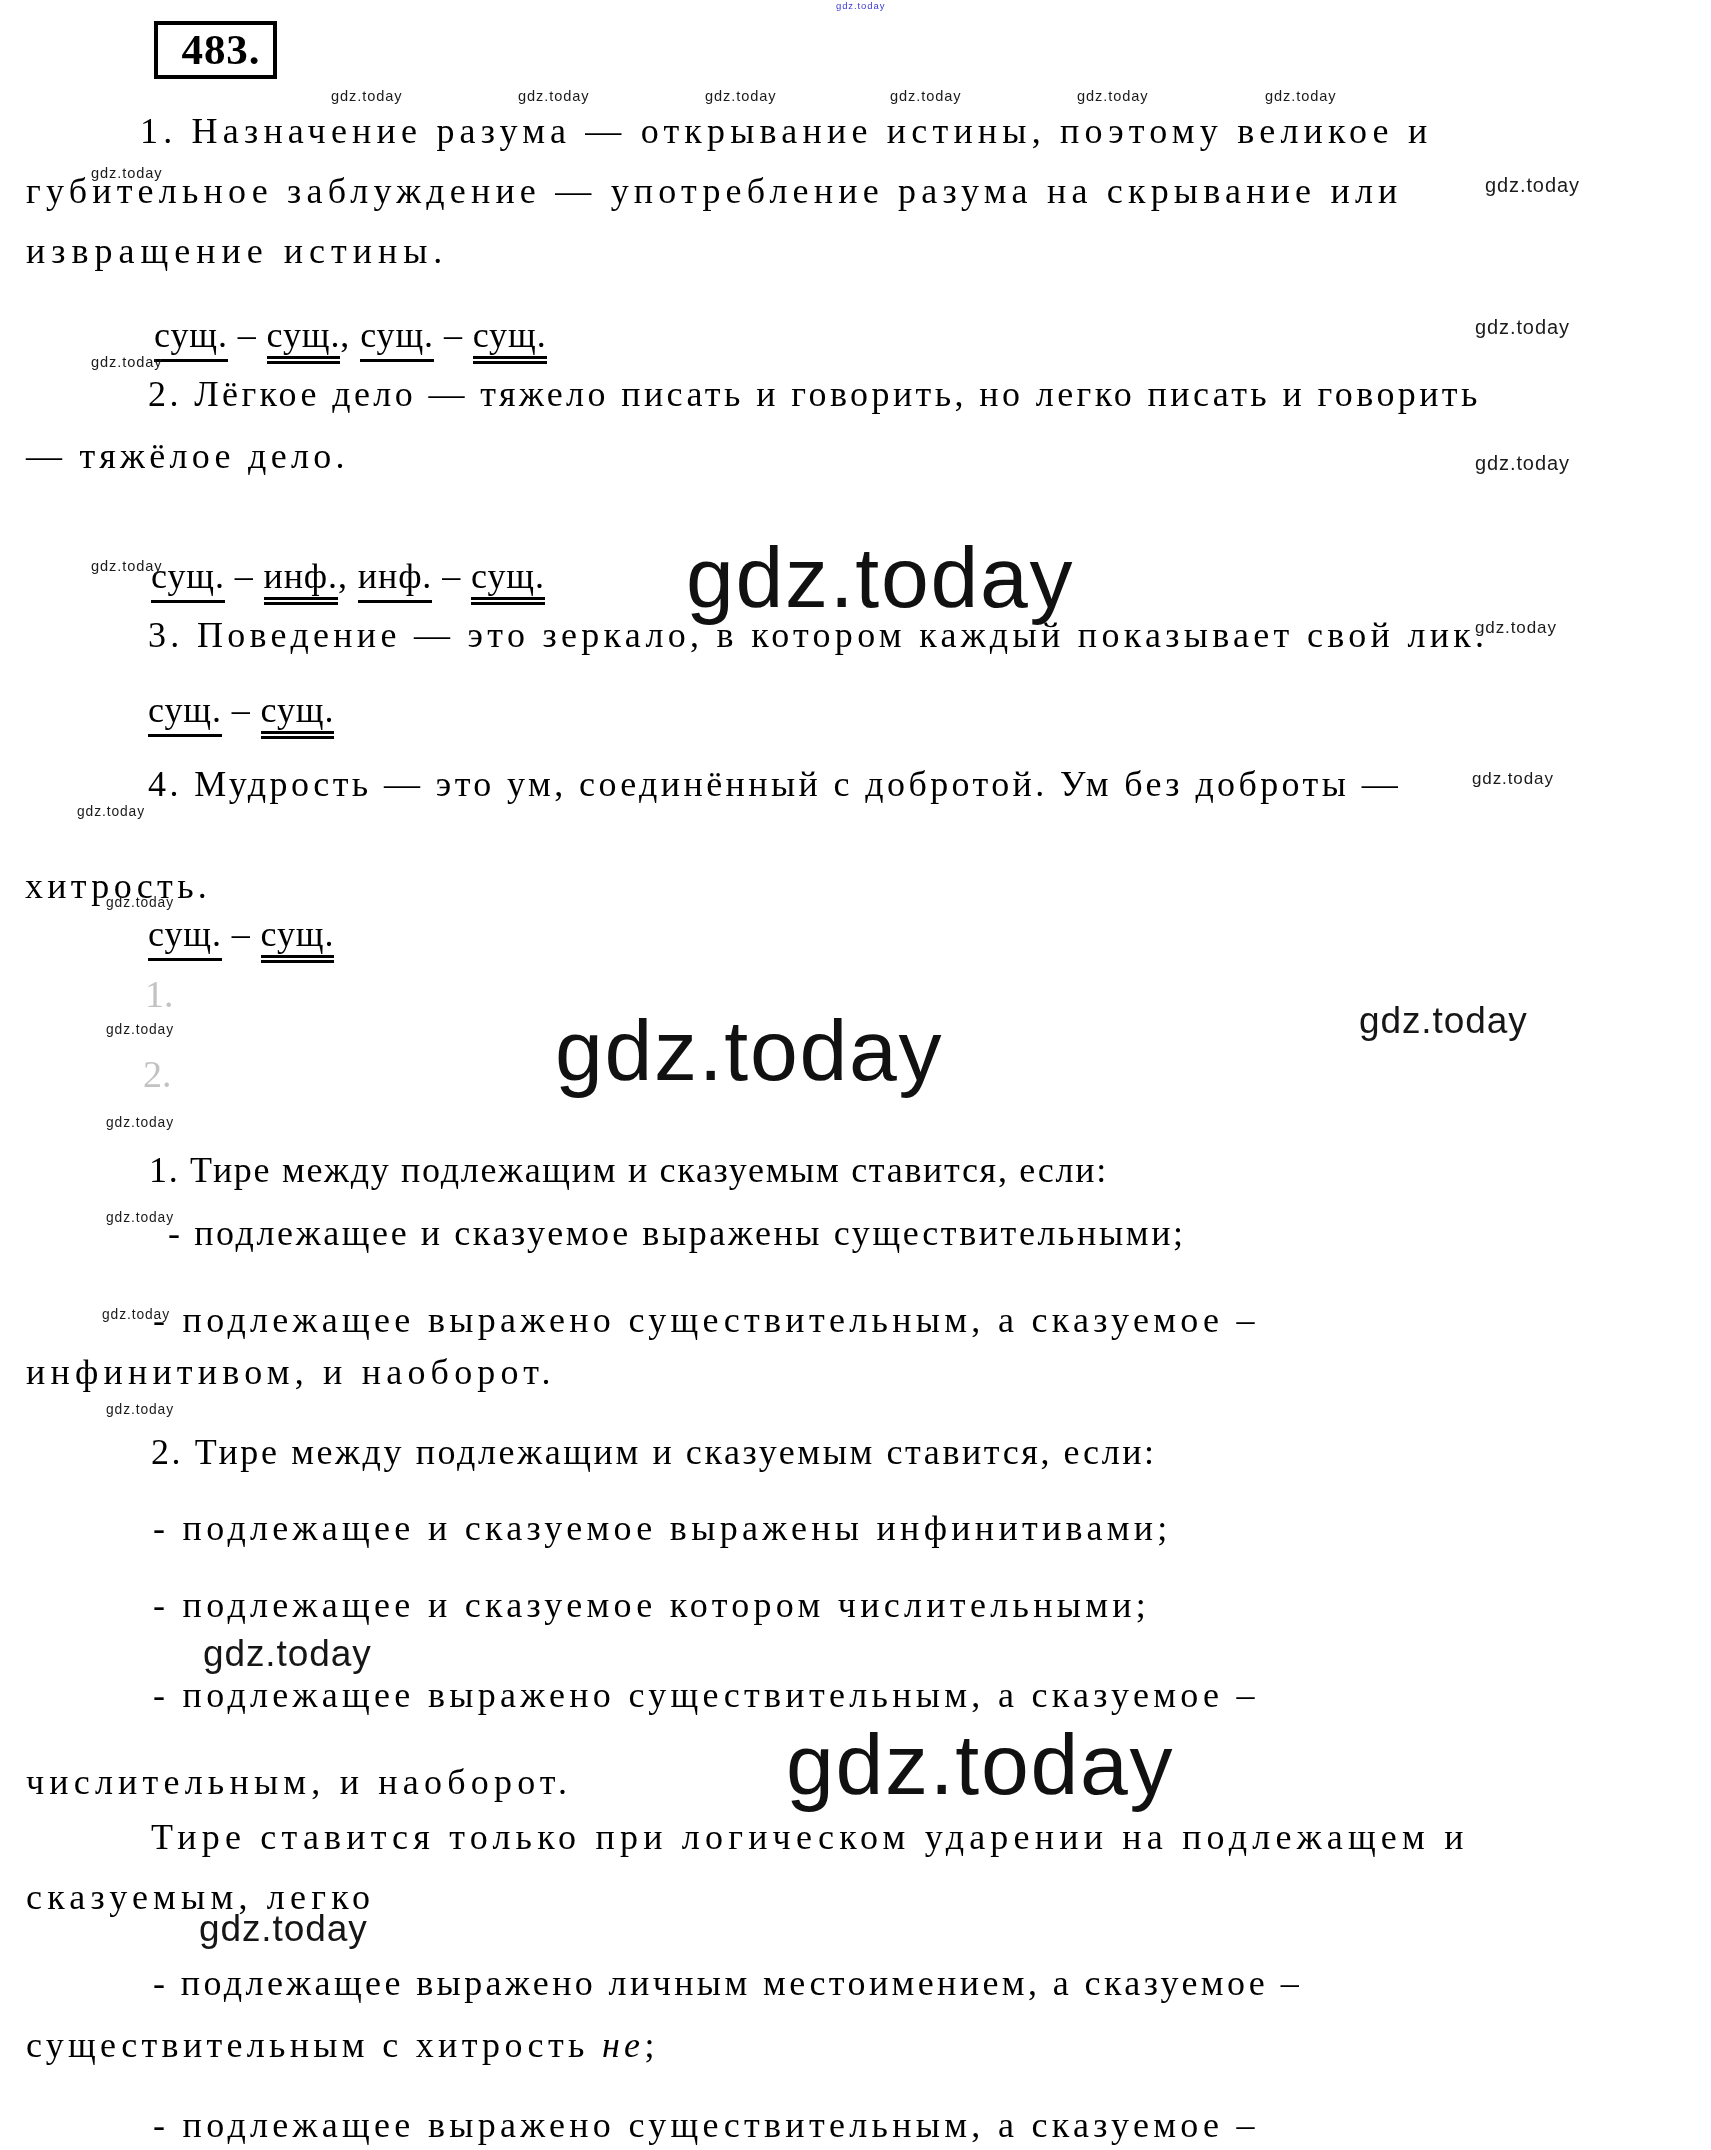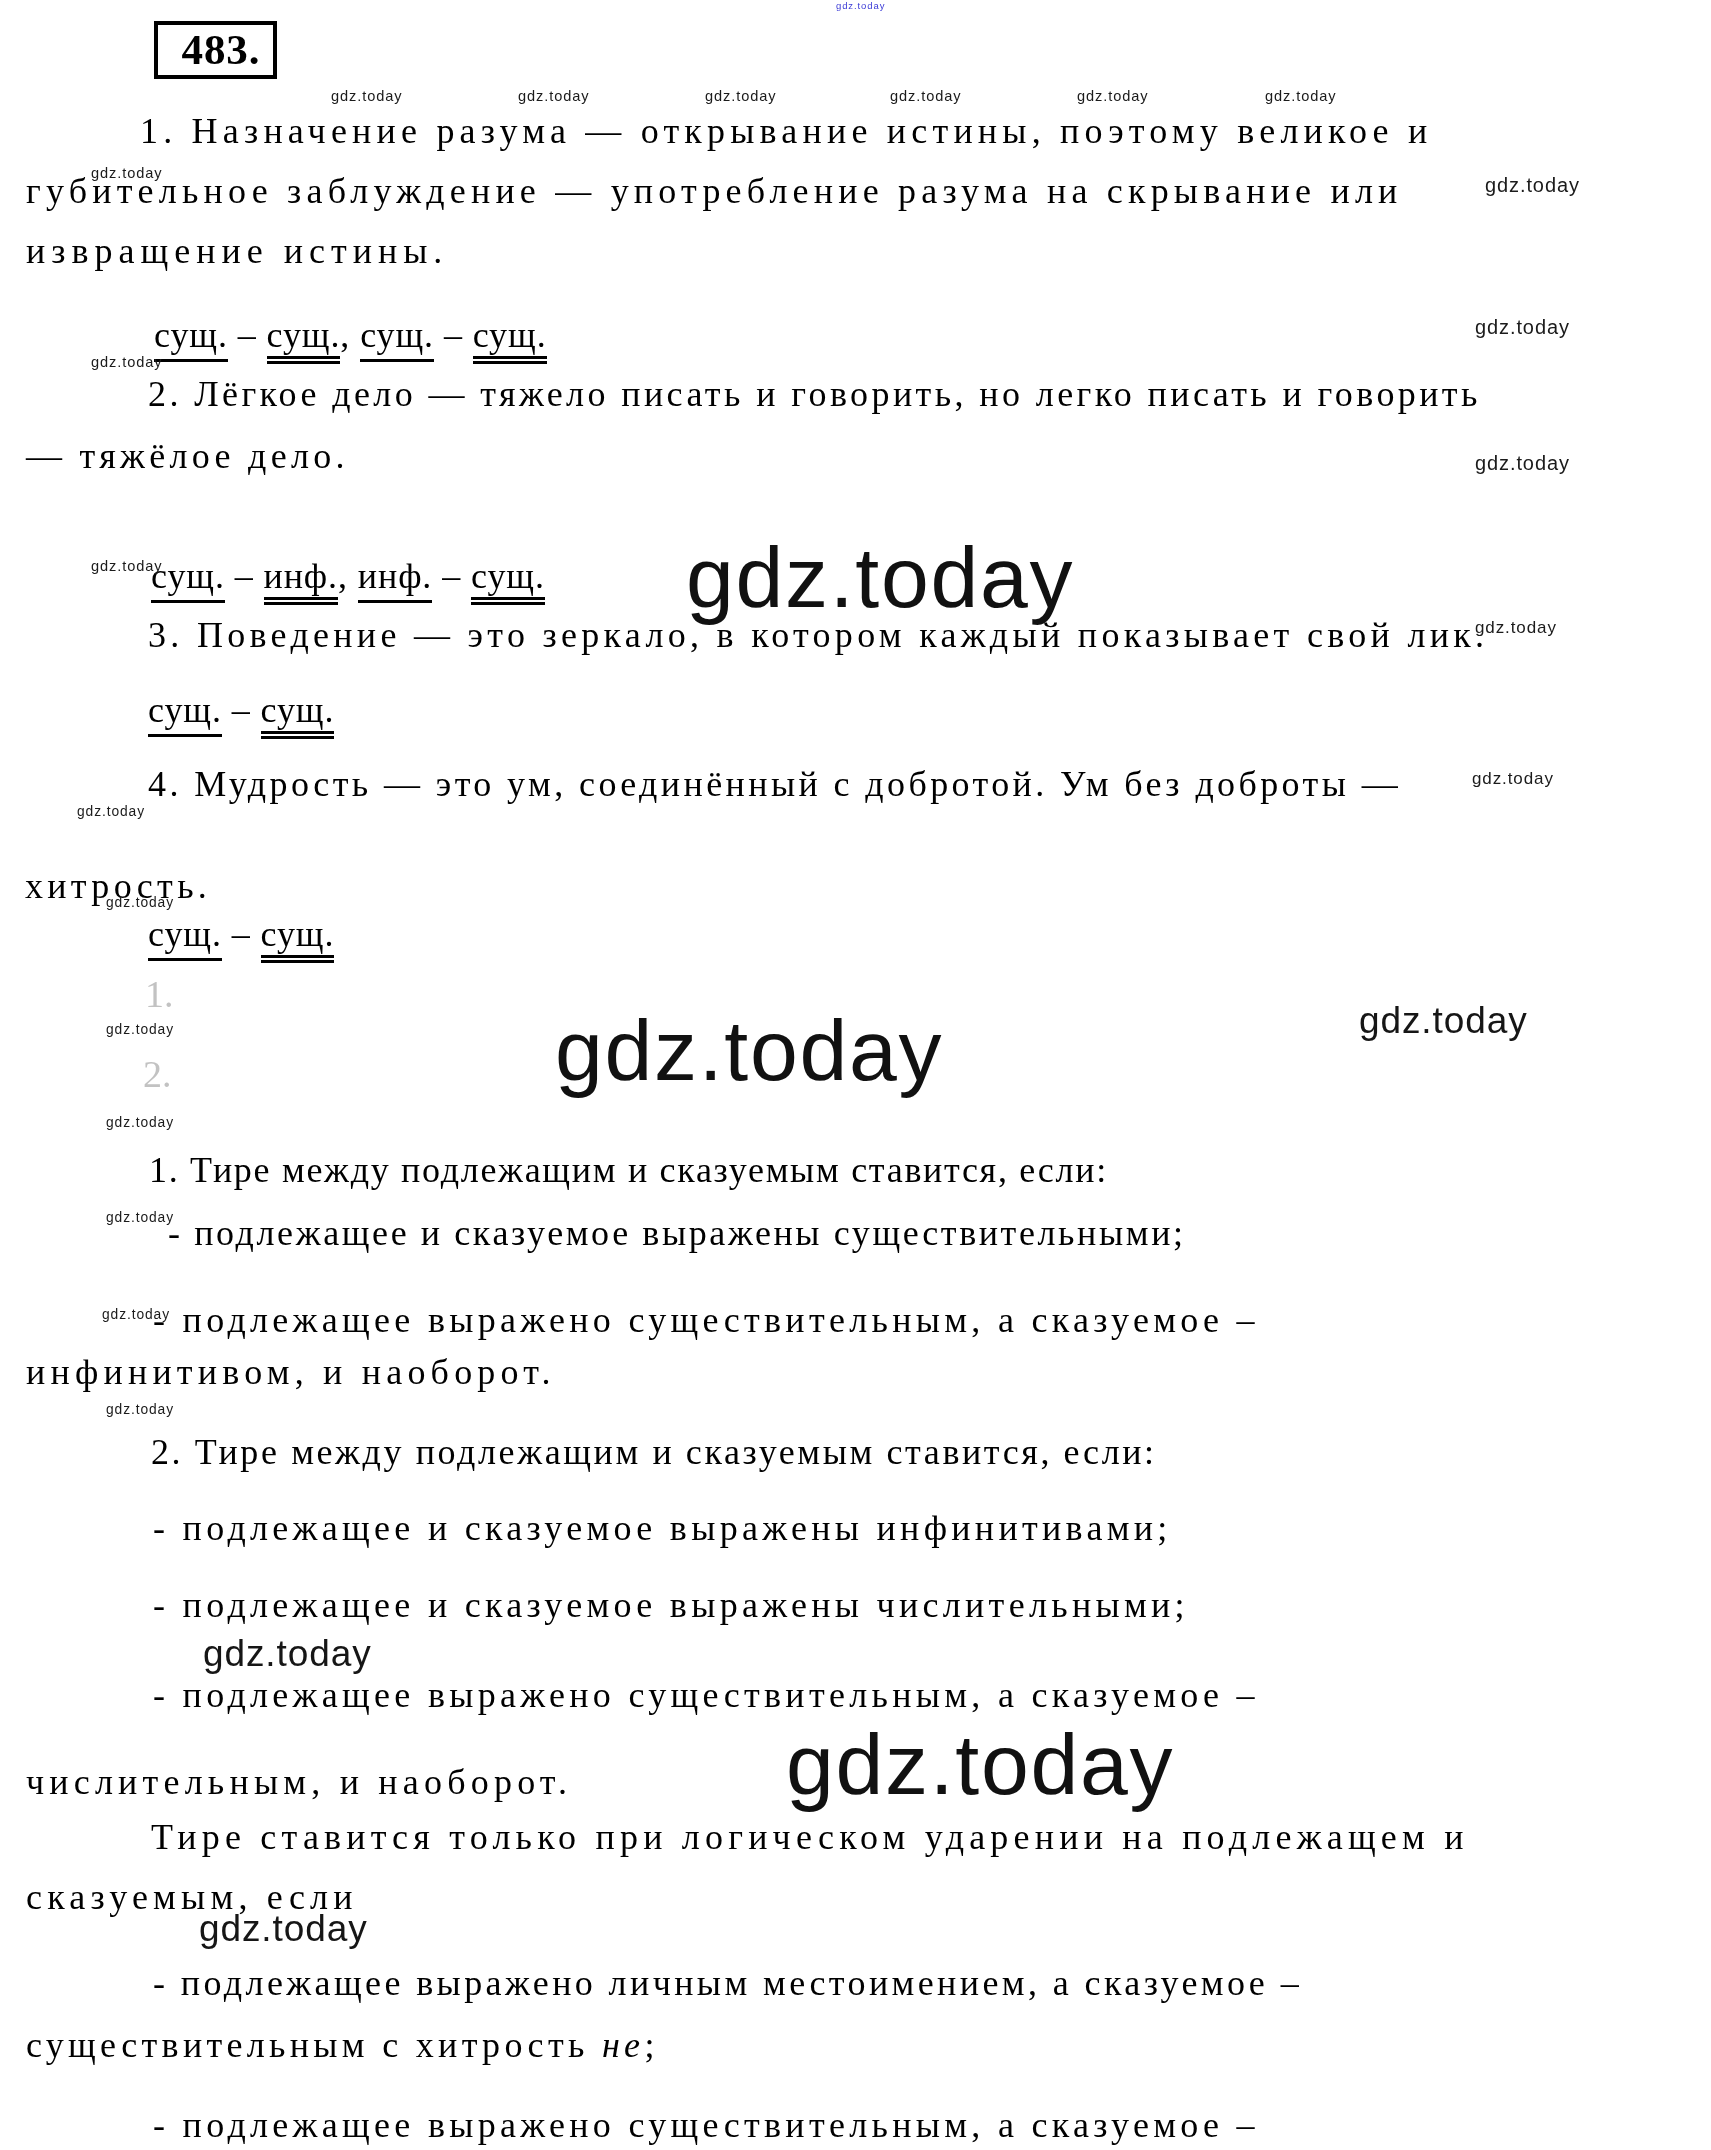--- a/index.html
+++ b/index.html
@@ -145,25 +145,25 @@
 <div class="ln l13">1. Тире между подлежащим и сказуемым ставится, если:</div>
 <span class="wm wm-lh">gdz.today</span>
 <div class="ln l14">- подлежащее и сказуемое выражены существительными;</div>
 <span class="wm wm-li">gdz.today</span>
 <div class="ln l15">- подлежащее выражено существительным, а сказуемое –</div>
 <div class="ln l16">инфинитивом, и наоборот.</div>
 
 <span class="wm wm-lj">gdz.today</span>
 <div class="ln l17">2. Тире между подлежащим и сказуемым ставится, если:</div>
 <div class="ln l18">- подлежащее и сказуемое выражены инфинитивами;</div>
-<div class="ln l19">- подлежащее и сказуемое выражены числительными;</div>
+<div class="ln l19">- подлежащее и сказуемое котором числительными;</div>
 <span class="wm wm-m1">gdz.today</span>
 <div class="ln l20">- подлежащее выражено существительным, а сказуемое –</div>
 <div class="ln l21">числительным, и наоборот.</div>
 <span class="wm wm-big3">gdz.today</span>
 
 <div class="ln l22">Тире ставится только при логическом ударении на подлежащем и</div>
-<div class="ln l23">сказуемым, если</div>
+<div class="ln l23">сказуемым, легко</div>
 <span class="wm wm-m2">gdz.today</span>
 <div class="ln l24">- подлежащее выражено личным местоимением, а сказуемое –</div>
 <div class="ln l25"><span>существительным с хитрость </span><span class="it">не</span><span>;</span></div>
 <div class="ln l26">- подлежащее выражено существительным, а сказуемое –</div>
 
 
 </body></html>

